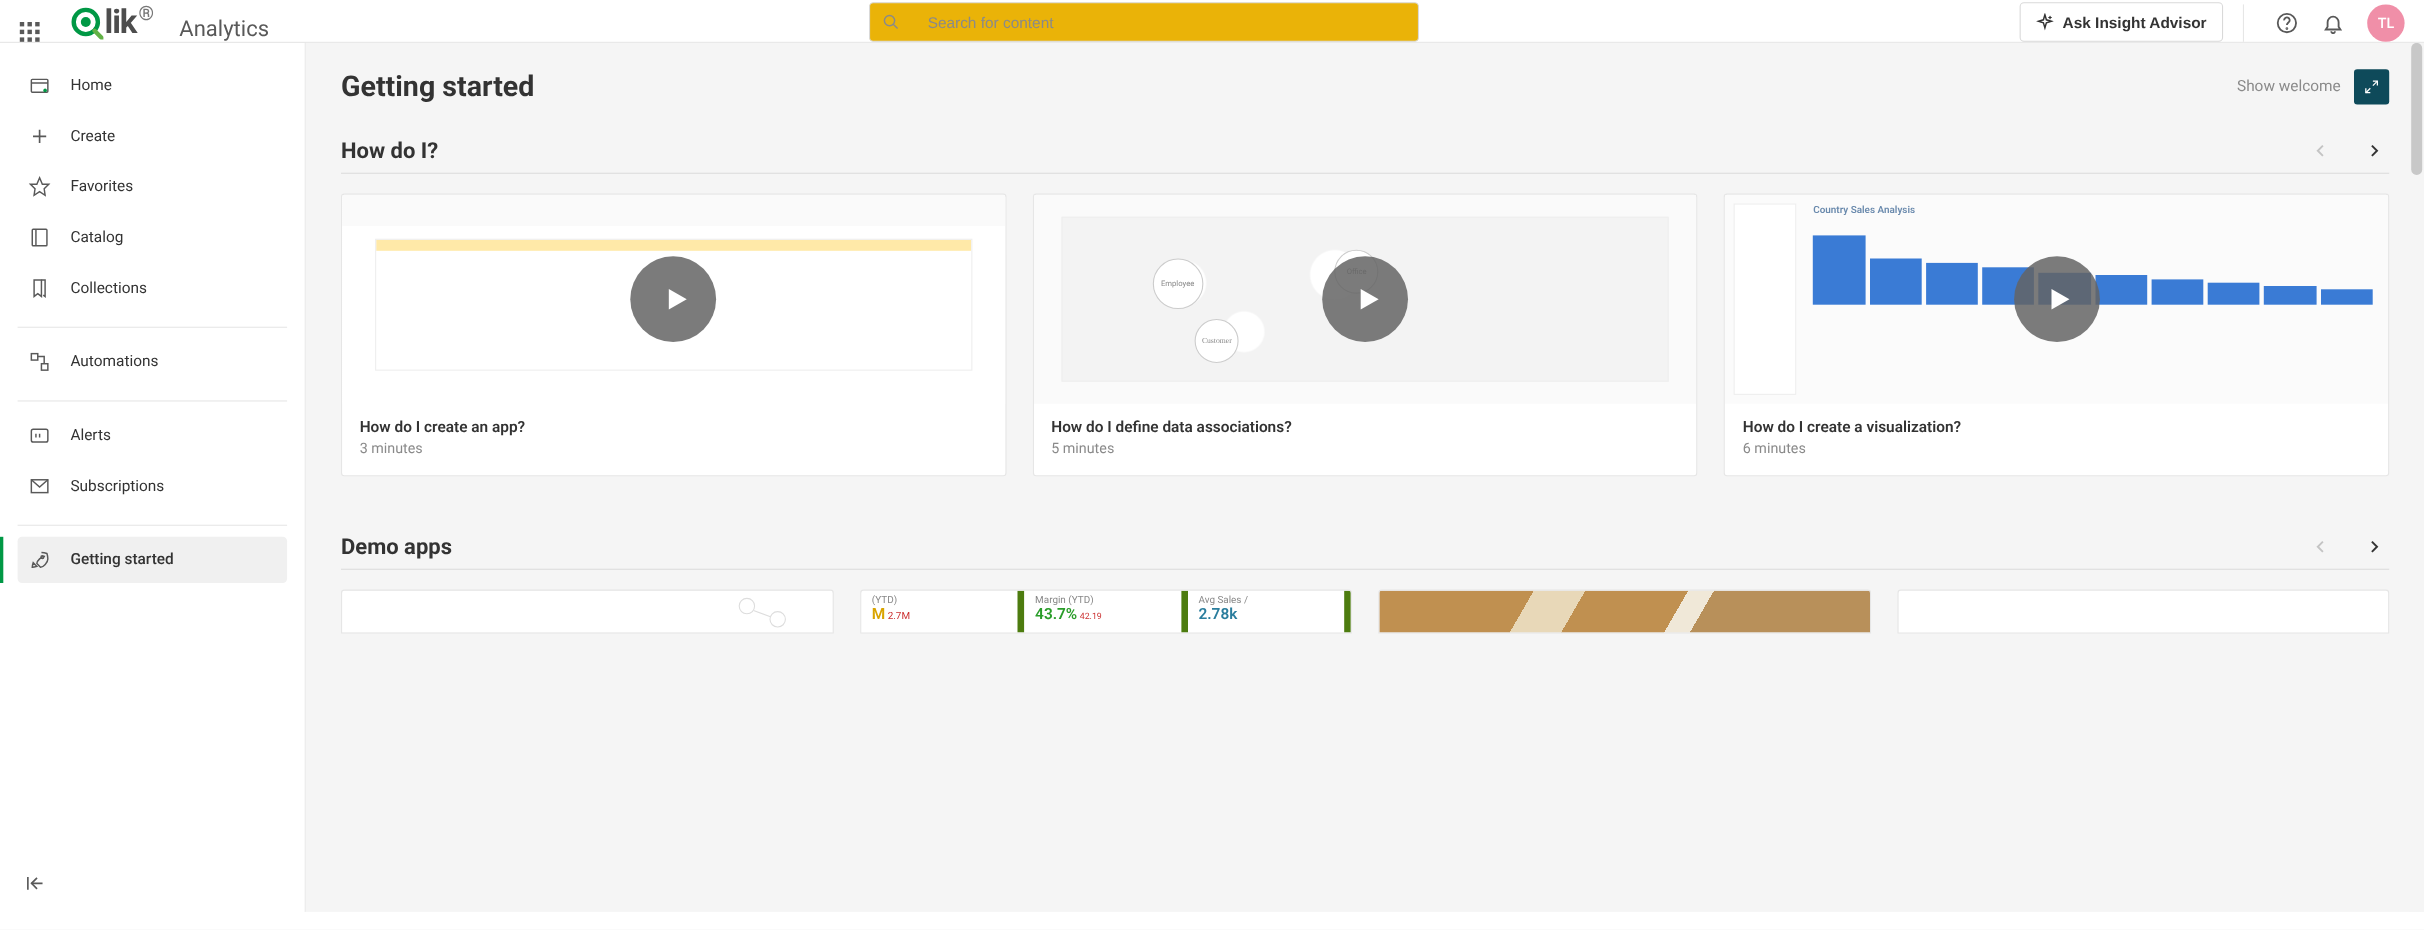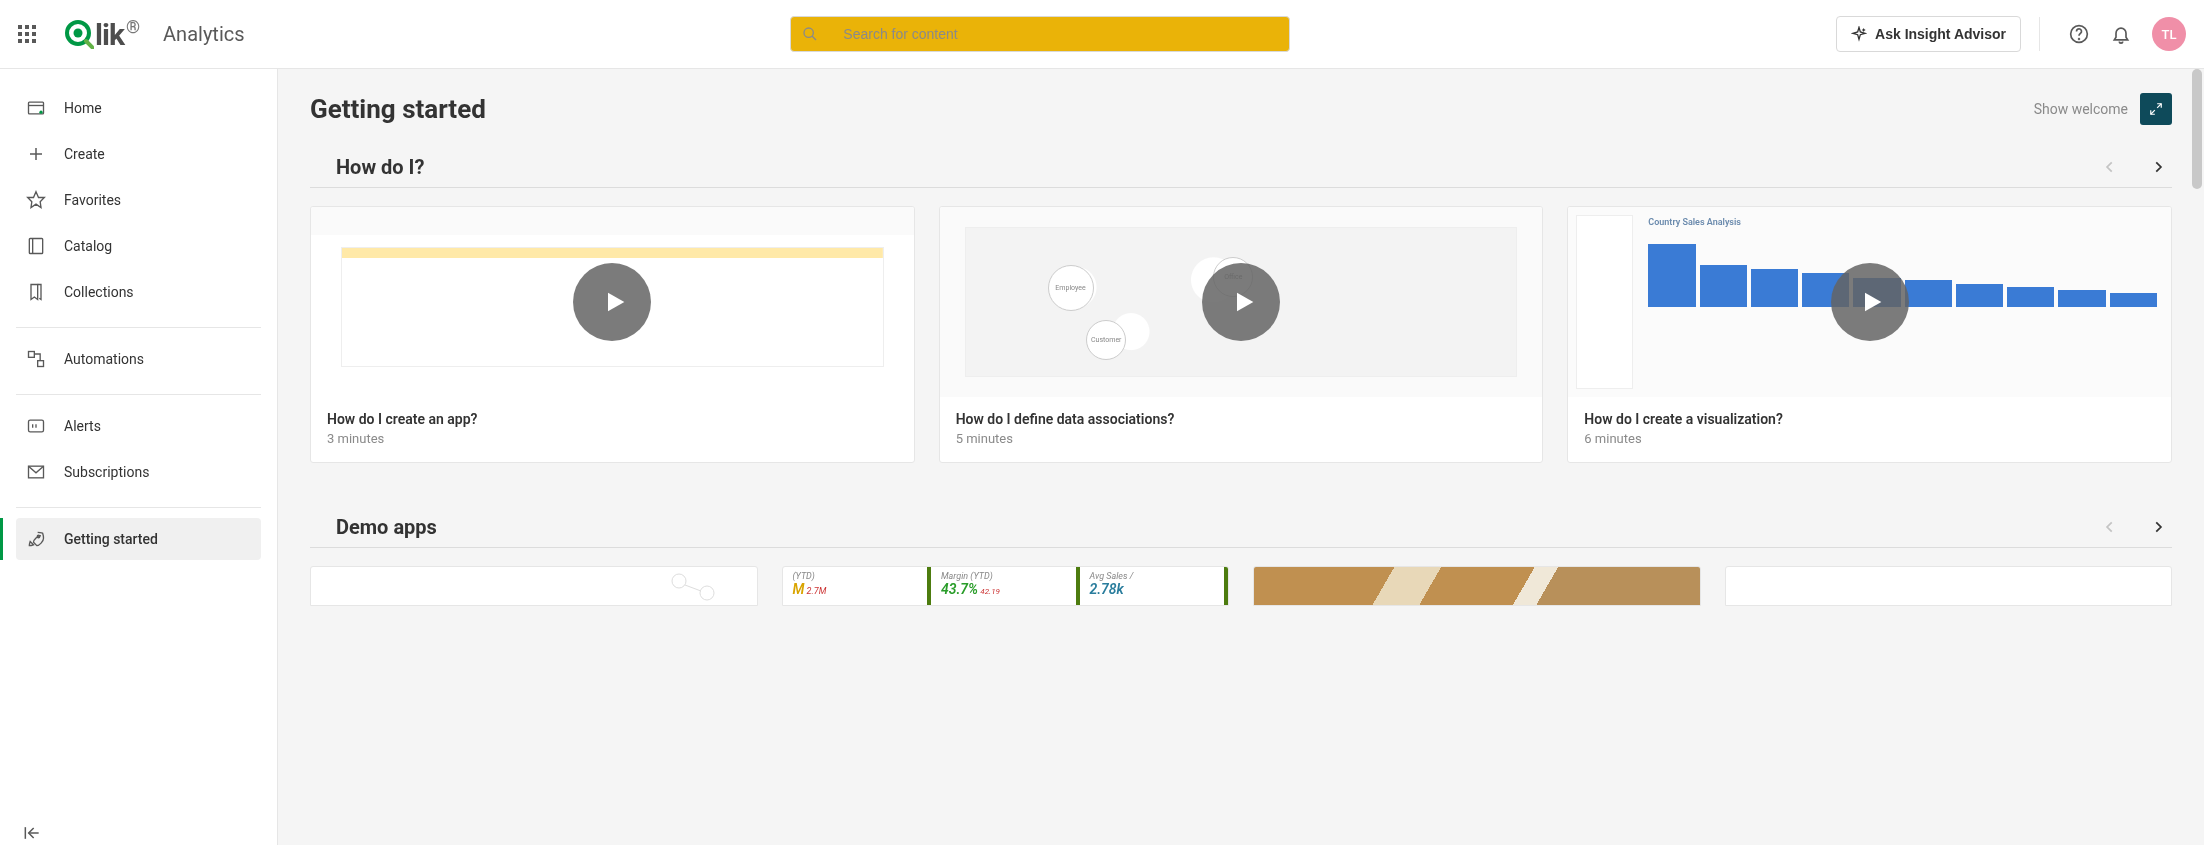--- a/index.html
+++ b/index.html
@@ -17,23 +17,23 @@
     margin: 0;
     font-family: -apple-system, BlinkMacSystemFont, "Segoe UI", Roboto, Helvetica, Arial, sans-serif;
     font-size: 14px;
     color: var(--text-dark);
     background: #fff;
     overflow: hidden;
   }
 
   
   .topbar {
-    height: 69px;
-    display: flex;
-    align-items: center;
+    height: 39px;
+    display: flex;
+    align-items: flex-end;
     padding: 0 18px;
     border-bottom: 1px solid var(--border-light);
     gap: 18px;
   }
   .waffle {
     width: 18px; height: 18px;
     display: grid;
     grid-template-columns: repeat(3, 4px);
     grid-template-rows: repeat(3, 4px);
     gap: 3px;
@@ -227,21 +227,20 @@
 
   .section-row {
     display: flex;
     align-items: center;
     margin-bottom: 6px;
   }
   .section-title {
     font-size: 20px;
     font-weight: 700;
     color: var(--text-dark);
-    margin-left: 26px;
   }
   .chevron-nav {
     display: flex;
     gap: 20px;
   }
   .chev-btn {
     width: 28px; height: 28px;
     display: flex;
     align-items: center;
     justify-content: center;
@@ -405,22 +404,22 @@
     background:#fff;
     border:1px solid var(--border-light);
     border-radius:3px 3px 0 0;
     overflow:hidden;
     position:relative;
   }
   .demo-card.kpi{
     display:flex;
   }
   .demo-card.kpi > div{
-    flex:1;border-right:4px solid #4d7c0f;
-    padding:4px 10px;font-size:9px;color:#888;font-style:italic;
+    flex:1;border-right:6px solid #4d7c0f;
+    padding:4px 10px;font-size:9px;color:#888;
   }
   .demo-card.kpi .big{font-size:14px;font-weight:600;}
   .demo-card.warehouse{
     background:linear-gradient(120deg,#c09050 0 30%,#e8d8b8 30% 40%,#c09050 40% 60%,#f0e8d8 60% 65%,#b8905a 65% 100%);
   }
 
   .scroll-track{
     position:absolute;top:0;right:0;bottom:0;width:14px;
     background:#f5f5f5;
   }
@@ -665,21 +664,21 @@
             <div class="card-sub">3 minutes</div>
           </div>
         </div>
 
 
         <div class="card">
           <div class="card-thumb thumb-3">
             <div class="bubbles">
               <div class="bubble" style="left:15%;top:25%;width:46px;height:46px;">Employee</div>
               <div class="bubble" style="left:45%;top:20%;width:40px;height:40px;">Office</div>
-              <div class="bubble" style="left:22%;top:62%;width:40px;height:40px;">Customer</div>
+              <div class="bubble" style="left:22%;top:62%;width:40px;height:40px;font-family:Liberation Serif, serif;">Customer</div>
             </div>
             <div class="play-btn">
               <svg width="28" height="28" viewBox="0 0 24 24" fill="#fff">
                   <polygon points="6 4 20 12 6 20"></polygon>
                 </svg>
             </div>
           </div>
           <div class="card-body">
             <div class="card-title">How do I define data associations?</div>
             <div class="card-sub">5 minutes</div>

